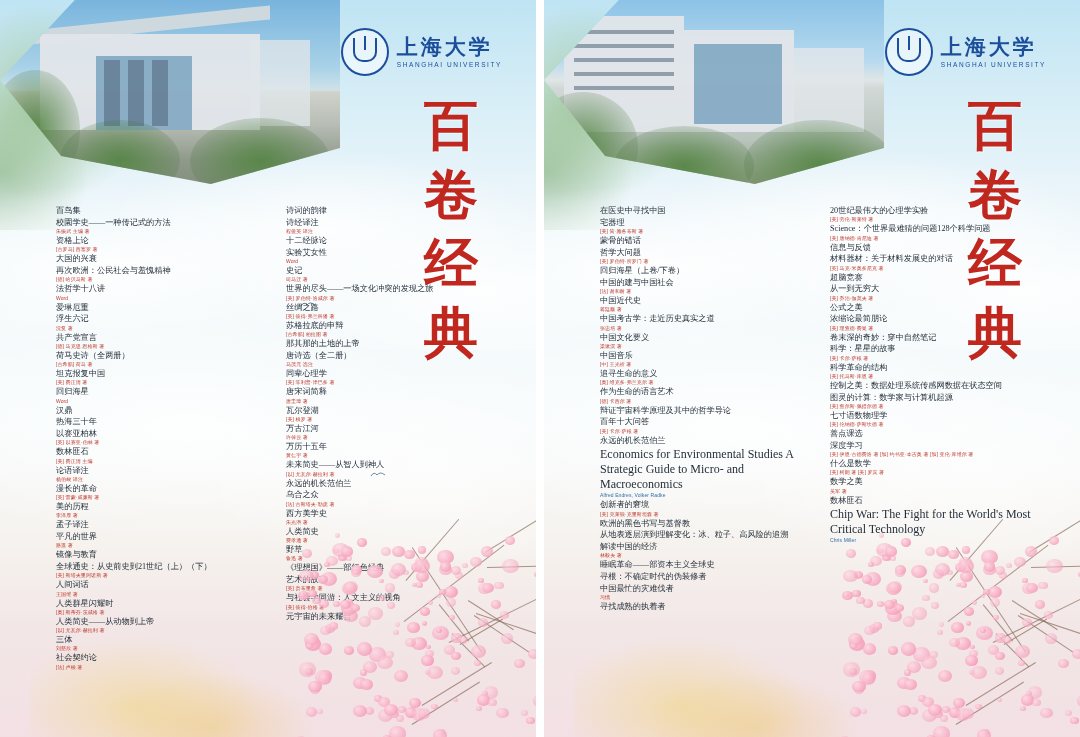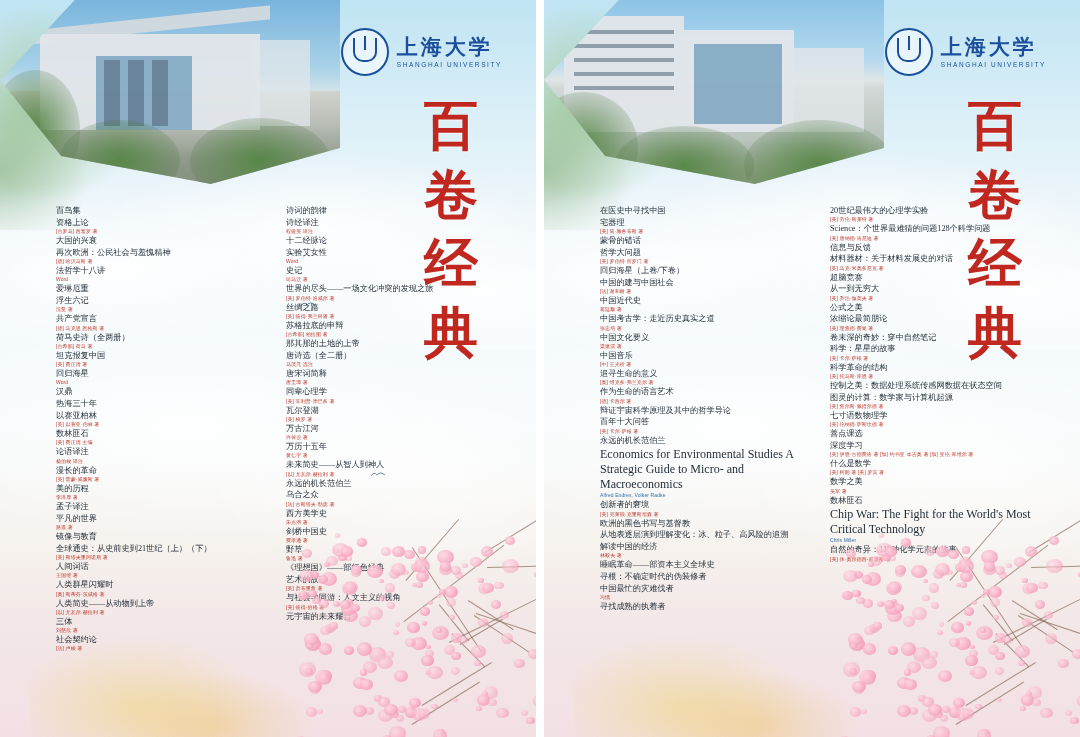--- a/index.html
+++ b/index.html
@@ -284,20 +284,24 @@
           <path d="M1 6 Q4 1 7 5 Q10 1 15 5" stroke="#6b8ba3" stroke-width="1" fill="none"></path>
         </svg>
     </div>
 
     <div class="cols">
       <div class="col">
           <div class="entry">
             <div class="t">百鸟集</div>
           </div>
           <div class="entry">
+            <div class="t">校園学史——一种传记式的方法</div>
+            <div class="s">朱振武 主编 著</div>
+          </div>
+          <div class="entry">
             <div class="t">资格上论</div>
             <div class="s">[古罗马] 西塞罗 著</div>
           </div>
           <div class="entry">
             <div class="t">大国的兴衰</div>
           </div>
           <div class="entry">
             <div class="t">再次欧洲：公民社会与羞愧精神</div>
             <div class="s">[德] 哈贝马斯 著</div>
           </div>
@@ -421,28 +425,28 @@
             <div class="s">[古希腊] 柏拉图 著</div>
           </div>
           <div class="entry">
             <div class="t">那其那的土地的上帝</div>
           </div>
           <div class="entry">
             <div class="t">唐诗选（全二册）</div>
             <div class="s">马茂元 选注</div>
           </div>
           <div class="entry">
+            <div class="t">同辈心理学</div>
+            <div class="s">[美] 菲利普·津巴多 著</div>
+          </div>
+          <div class="entry">
             <div class="t">唐宋词简释</div>
             <div class="s">唐圭璋 著</div>
           </div>
           <div class="entry">
-            <div class="t">同辈心理学</div>
-            <div class="s">[美] 菲利普·津巴多 著</div>
-          </div>
-          <div class="entry">
             <div class="t">瓦尔登湖</div>
             <div class="s">[美] 梭罗 著</div>
           </div>
           <div class="entry">
             <div class="t">万古江河</div>
             <div class="s">许倬云 著</div>
           </div>
           <div class="entry">
             <div class="t">万历十五年</div>
             <div class="s">黄仁宇 著</div>
@@ -456,21 +460,21 @@
           </div>
           <div class="entry">
             <div class="t">乌合之众</div>
             <div class="s">[法] 古斯塔夫·勒庞 著</div>
           </div>
           <div class="entry">
             <div class="t">西方美学史</div>
             <div class="s">朱光潜 著</div>
           </div>
           <div class="entry">
-            <div class="t">剑桥中国史</div>
+            <div class="t">人类简史</div>
             <div class="s">费孝通 著</div>
           </div>
           <div class="entry">
             <div class="t">野草</div>
             <div class="s">鲁迅 著</div>
           </div>
           <div class="entry">
             <div class="t">《理想国》——部红色经典</div>
           </div>
           <div class="entry">
@@ -851,24 +855,20 @@
             <div class="t">数学之美</div>
             <div class="s">吴军 著</div>
           </div>
           <div class="entry">
             <div class="t">数林匪石</div>
           </div>
           <div class="entry">
             <div class="t en">Chip War: The Fight for the World's Most Critical Technology</div>
             <div class="s blue">Chris Miller</div>
           </div>
-          <div class="entry">
-            <div class="t">自然的奇异：118种化学元素的故事</div>
-            <div class="s">[美] 休·奥尔德西-威廉斯 著</div>
-          </div>
         </div>
     </div>
 
     <div class="blossom">
         <div class="branch" style="left: 183.562px; top: 146.55px; width: 50.3927px; transform: rotate(-30.7227deg);"></div>
         <div class="branch" style="left: 176.481px; top: 136.213px; width: 47.0702px; transform: rotate(45.4645deg);"></div>
         <div class="branch" style="left: 198.413px; top: 118.057px; width: 65.5995px; transform: rotate(33.7505deg);"></div>
         <div class="branch" style="left: 208.616px; top: 54.5505px; width: 84.8696px; transform: rotate(-31.7906deg);"></div>
         <div class="branch" style="left: 210.795px; top: 70.0157px; width: 90.436px; transform: rotate(-1.52932deg);"></div>
         <div class="branch" style="left: 136.43px; top: 49.5138px; width: 124.521px; transform: rotate(56.3863deg);"></div>

